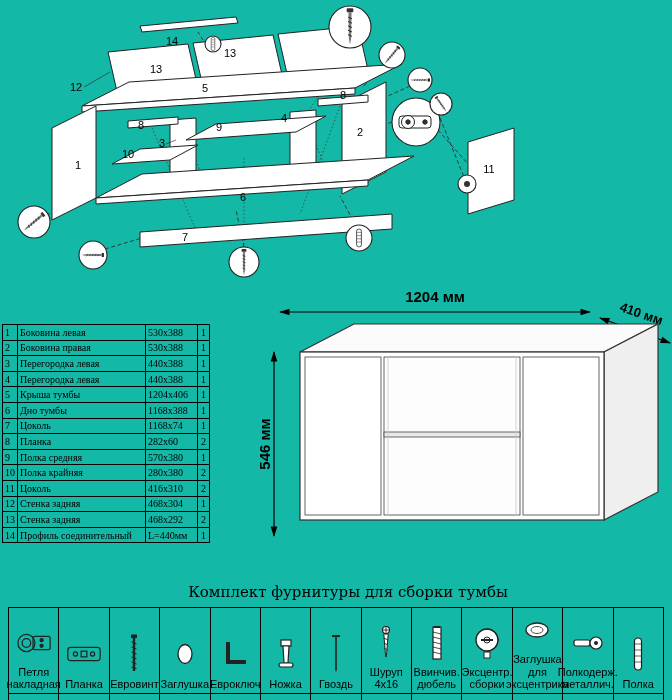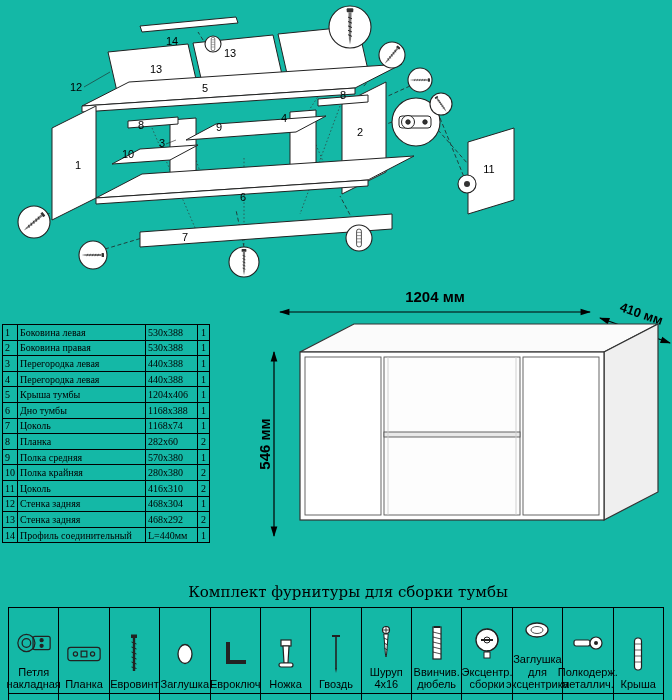--- a/index.html
+++ b/index.html
@@ -453,21 +453,21 @@
                 <svg width="12" height="36" viewBox="0 0 12 36">
                   <rect x="2.5" y="2" width="7" height="32" rx="3.2" fill="#fff" stroke="#222" stroke-width="1.2"></rect>
                   <g stroke="#222" stroke-width="0.7">
                     <line x1="3" y1="8" x2="9" y2="8"></line>
                     <line x1="3" y1="14" x2="9" y2="14"></line>
                     <line x1="3" y1="20" x2="9" y2="20"></line>
                     <line x1="3" y1="26" x2="9" y2="26"></line>
                   </g>
                 </svg>
               </div>
-              <div class="hw-name">Крыша</div>
+              <div class="hw-name">Полка</div>
             </td>
           </tr>
         <tr>
             <td class="hw-qty">4</td>
             <td class="hw-qty">4</td>
             <td class="hw-qty">10</td>
             <td class="hw-qty">8</td>
             <td class="hw-qty">1</td>
             <td class="hw-qty">6</td>
             <td class="hw-qty">40</td>

